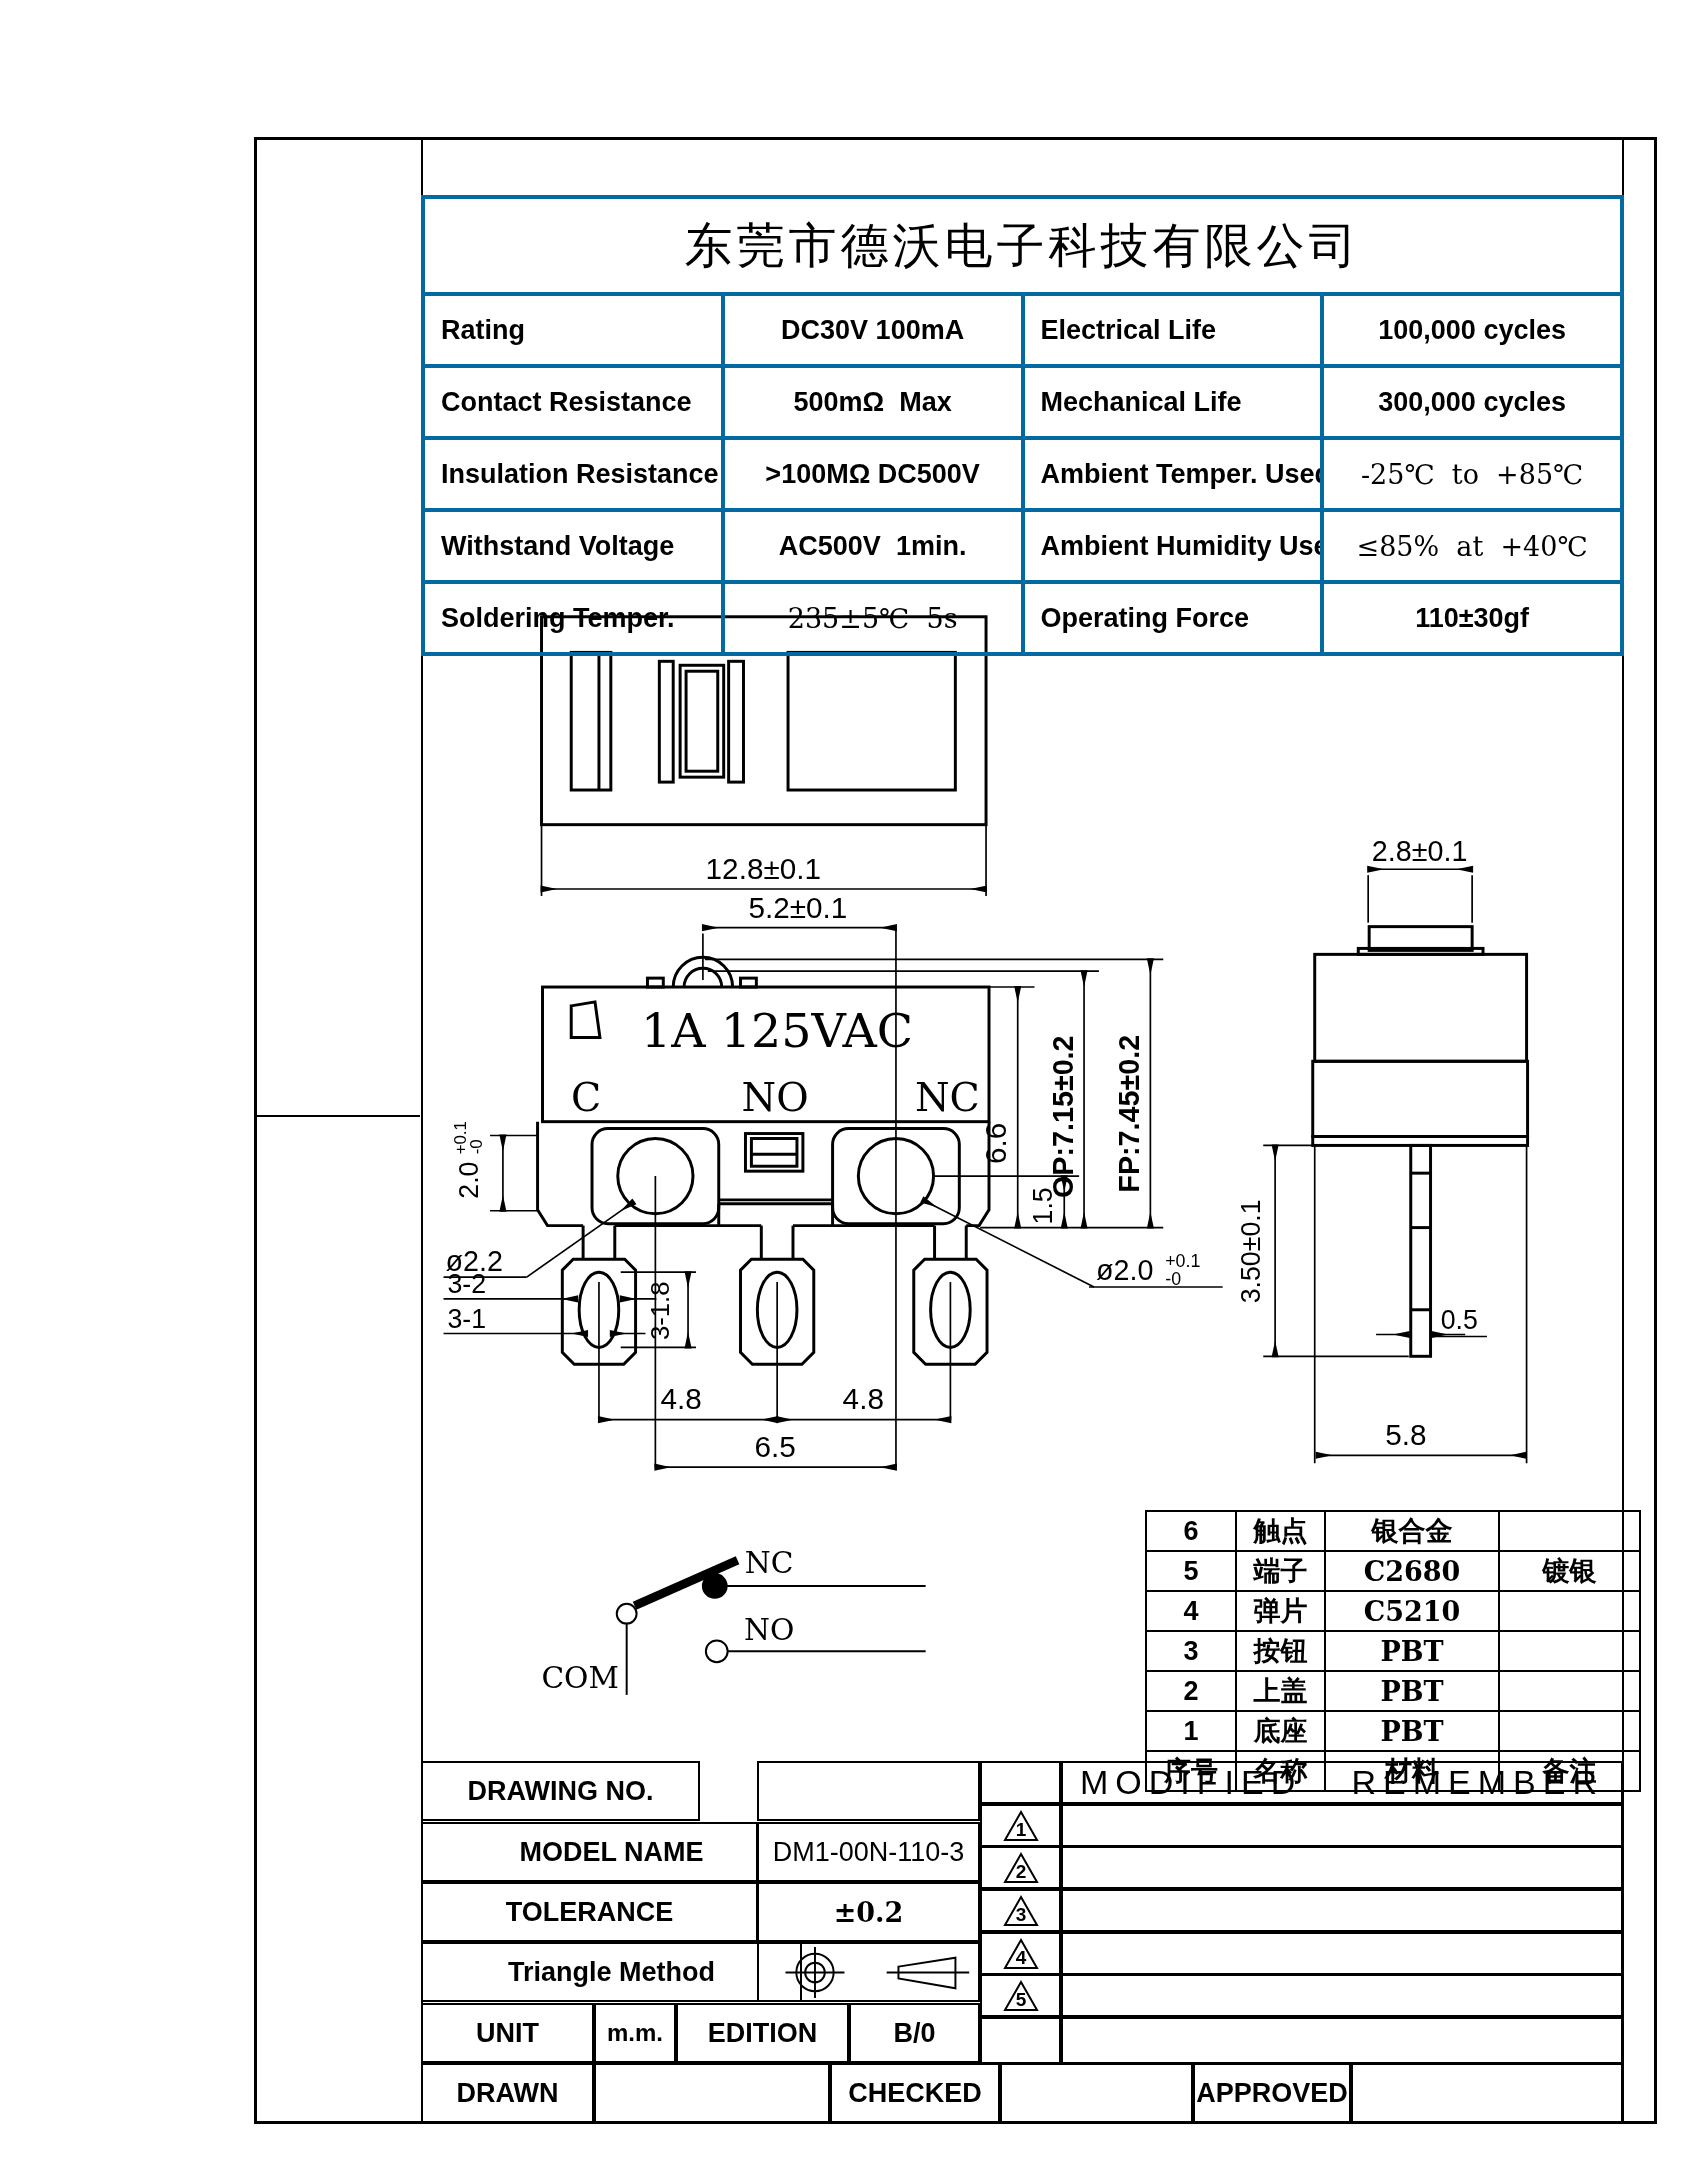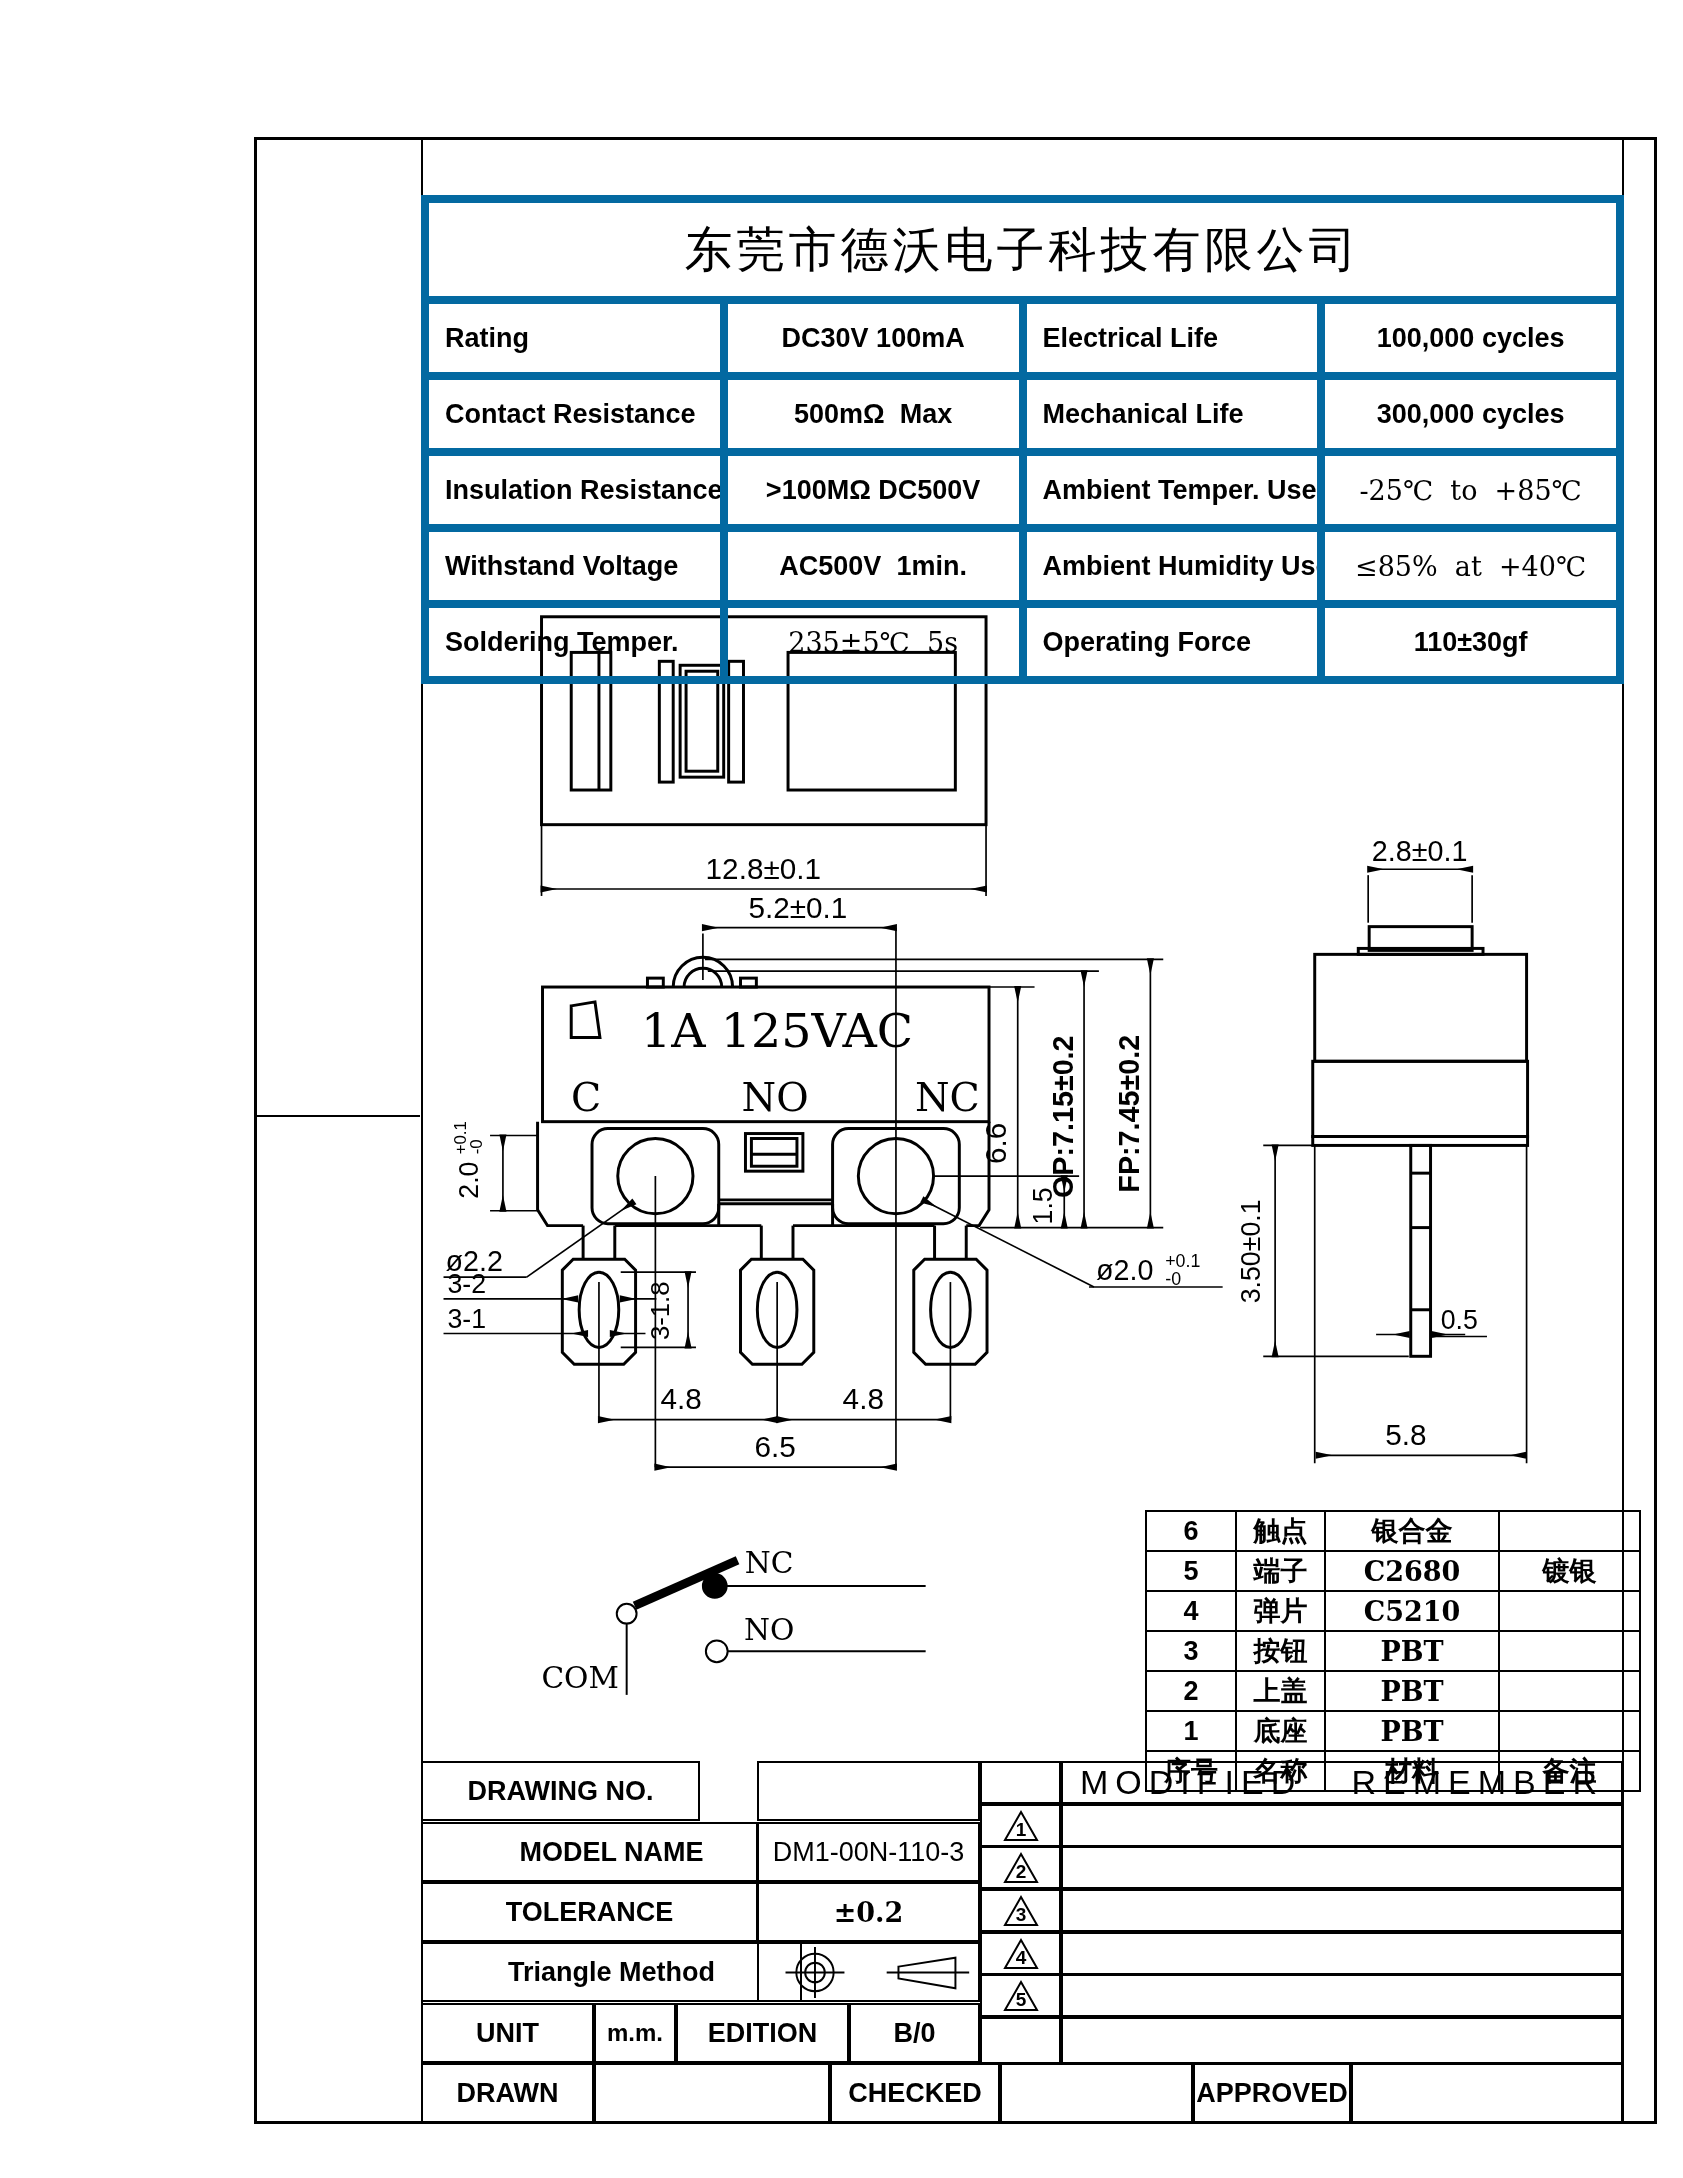--- a/index.html
+++ b/index.html
@@ -6,21 +6,21 @@
   body{width:1683px;height:2178px;position:relative;overflow:hidden;
        font-family:"Liberation Sans", sans-serif;color:#000;}
   .abs{position:absolute;box-sizing:border-box;}
   
   .frame{border:3px solid #000;}
   .vline{background:#000;width:2px;}
   .hline{background:#000;height:2px;}
   
   table{border-collapse:collapse;table-layout:fixed;}
   .spec{width:1203px;}
-  .spec td{border:8px solid #0369a1;font-size:27px;white-space:pre;overflow:hidden;}
+  .spec td{border:4px solid #0369a1;font-size:27px;white-space:pre;overflow:hidden;}
   .spec .title{height:91px;text-align:center;font-family:"DejaVu Serif",serif;
                font-size:48px;letter-spacing:4px;font-weight:normal;}
   .spec .lbl{font-weight:bold;padding-left:16px;height:66px;margin-top:34px;}
   .spec .val{font-weight:bold;text-align:center;}
   .spec .valserif{font-family:"DejaVu Serif",serif;font-weight:normal;text-align:center;}
   
   .bom{width:478px;}
   .bom td{border:2px solid #000;font-size:27px;font-weight:bold;height:32px;
           text-align:center;white-space:pre;overflow:hidden;}
   .bom .mat{font-family:"DejaVu Serif",serif;}

